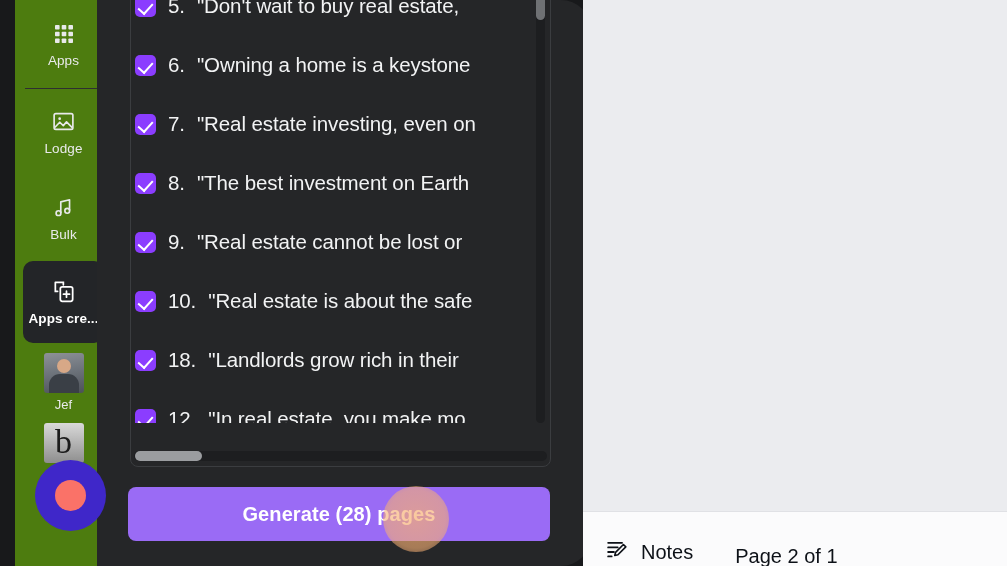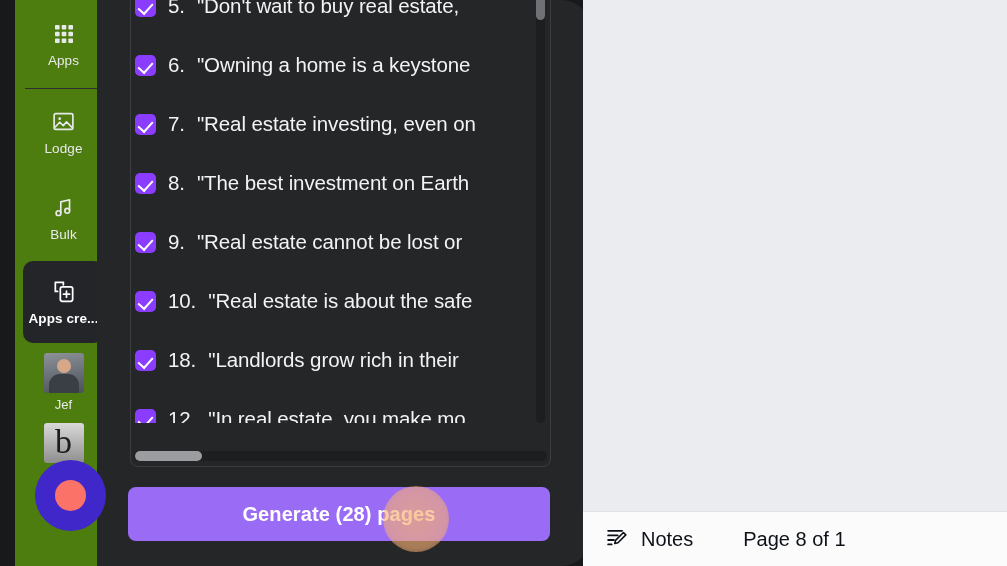--- a/index.html
+++ b/index.html
@@ -208,22 +208,22 @@
     position: absolute; left: 0; top: 0;
     width: 424px; height: 511px;
     background: #ebecef;
   }
   #bottom-bar {
     position: absolute; left: 0; top: 511px;
     width: 424px; height: 55px;
     background: #fbfbfc;
     border-top: 1px solid #e0e1e5;
     display: flex;
-    align-items: center;
-    gap: 8px;
+    align-items: flex-end;
+    gap: 0;
     padding-left: 22px;
   }
   #notes-button {
     display: flex;
     align-items: center;
     gap: 11px;
     cursor: pointer;
   }
   #notes-button .notes-label {
     font-size: 20px;
@@ -414,21 +414,21 @@
     <div id="bottom-bar">
       <div id="notes-button">
         <span>
           <svg width="25" height="25" viewBox="0 0 24 24" fill="none" stroke="#0d1117" stroke-width="1.7" stroke-linecap="round">
             <path d="M3 5.6h13.4M3 10h9.2M3 14.4h5.6M3 18.6h3.4"></path>
             <path d="M19.6 6.4l-8.2 8.2-.8 3.3 3.3-.8 8.2-8.2z" stroke-linejoin="round" transform="translate(-2.2,0.4) scale(0.92) translate(2,1)"></path>
           </svg>
         </span>
         <span class="notes-label">Notes</span>
       </div>
-      <div id="page-indicator">Page 8 of 1</div>
+      <div id="page-indicator">Page 2 of 1</div>
     </div>
   </div>
 
   <div id="click-highlight"></div>
   <div id="cursor-dot">
     <span class="inner"></span>
   </div>
 
 </div>
 

